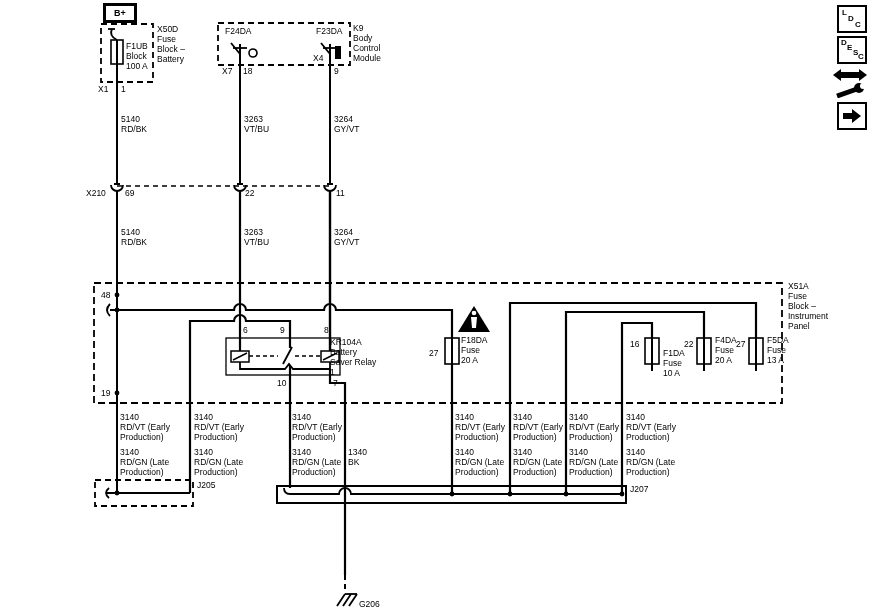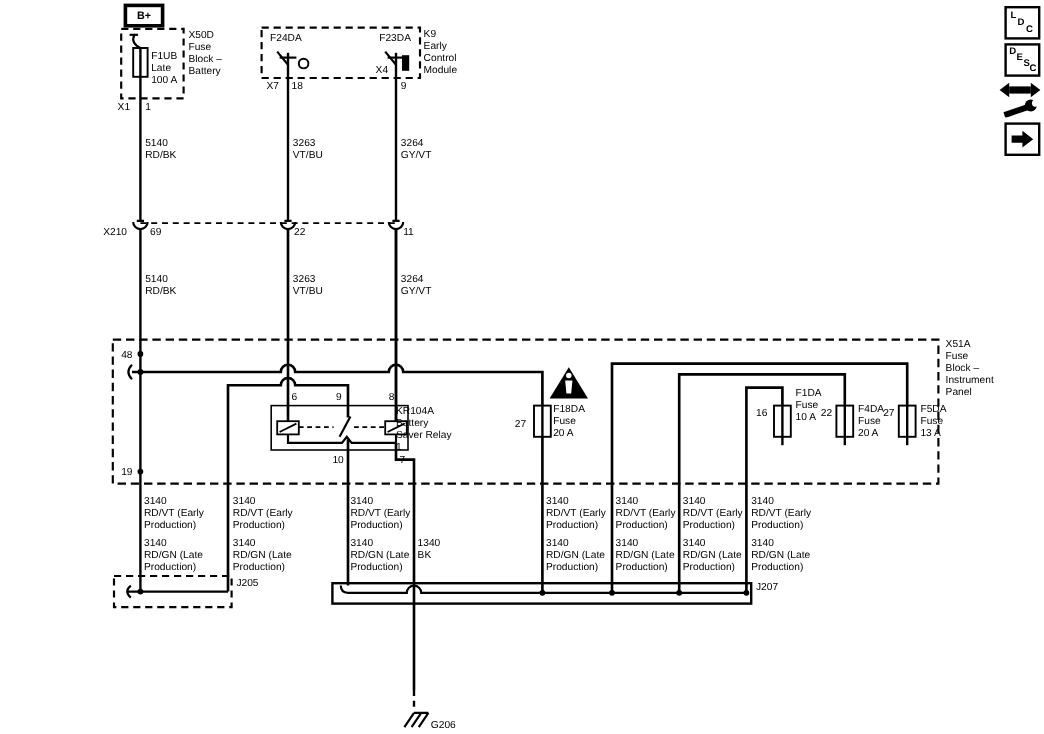--- a/index.html
+++ b/index.html
@@ -140,29 +140,29 @@
     </g>
   </svg>
 
   <div class="bplus">B+</div>
 
   <div class="lbl" style="left:157px;top:24px">X50D
 Fuse
 Block –
 Battery</div>
   <div class="lbl" style="left:126px;top:41px">F1UB
-Late
+Block
 100 A</div>
   <div class="pin" style="left:98px;top:84px">X1</div>
   <div class="pin" style="left:121px;top:84px">1</div>
 
   <div class="pin" style="left:225px;top:26px">F24DA</div>
   <div class="pin" style="left:316px;top:26px">F23DA</div>
   <div class="lbl" style="left:353px;top:23px">K9
-Early
+Body
 Control
 Module</div>
   <div class="pin" style="left:222px;top:66px">X7</div>
   <div class="pin" style="left:243px;top:66px">18</div>
   <div class="pin" style="left:313px;top:53px">X4</div>
   <div class="pin" style="left:334px;top:66px">9</div>
 
   <div class="lbl" style="left:121px;top:114px">5140
 RD/BK</div>
   <div class="lbl" style="left:244px;top:114px">3263
@@ -198,21 +198,21 @@
   <div class="lbl" style="left:330px;top:337px">KR104A
 Battery
 Saver Relay
 1</div>
 
   <div class="pin" style="left:429px;top:348px">27</div>
   <div class="lbl" style="left:461px;top:335px">F18DA
 Fuse
 20 A</div>
   <div class="pin" style="left:630px;top:339px">16</div>
-  <div class="lbl" style="left:663px;top:322px">F1DA
+  <div class="lbl" style="left:663px;top:348px">F1DA
 Fuse
 10 A</div>
   <div class="pin" style="left:684px;top:339px">22</div>
   <div class="lbl" style="left:715px;top:335px">F4DA
 Fuse
 20 A</div>
   <div class="pin" style="left:736px;top:339px">27</div>
   <div class="lbl" style="left:767px;top:335px">F5DA
 Fuse
 13 A</div>

